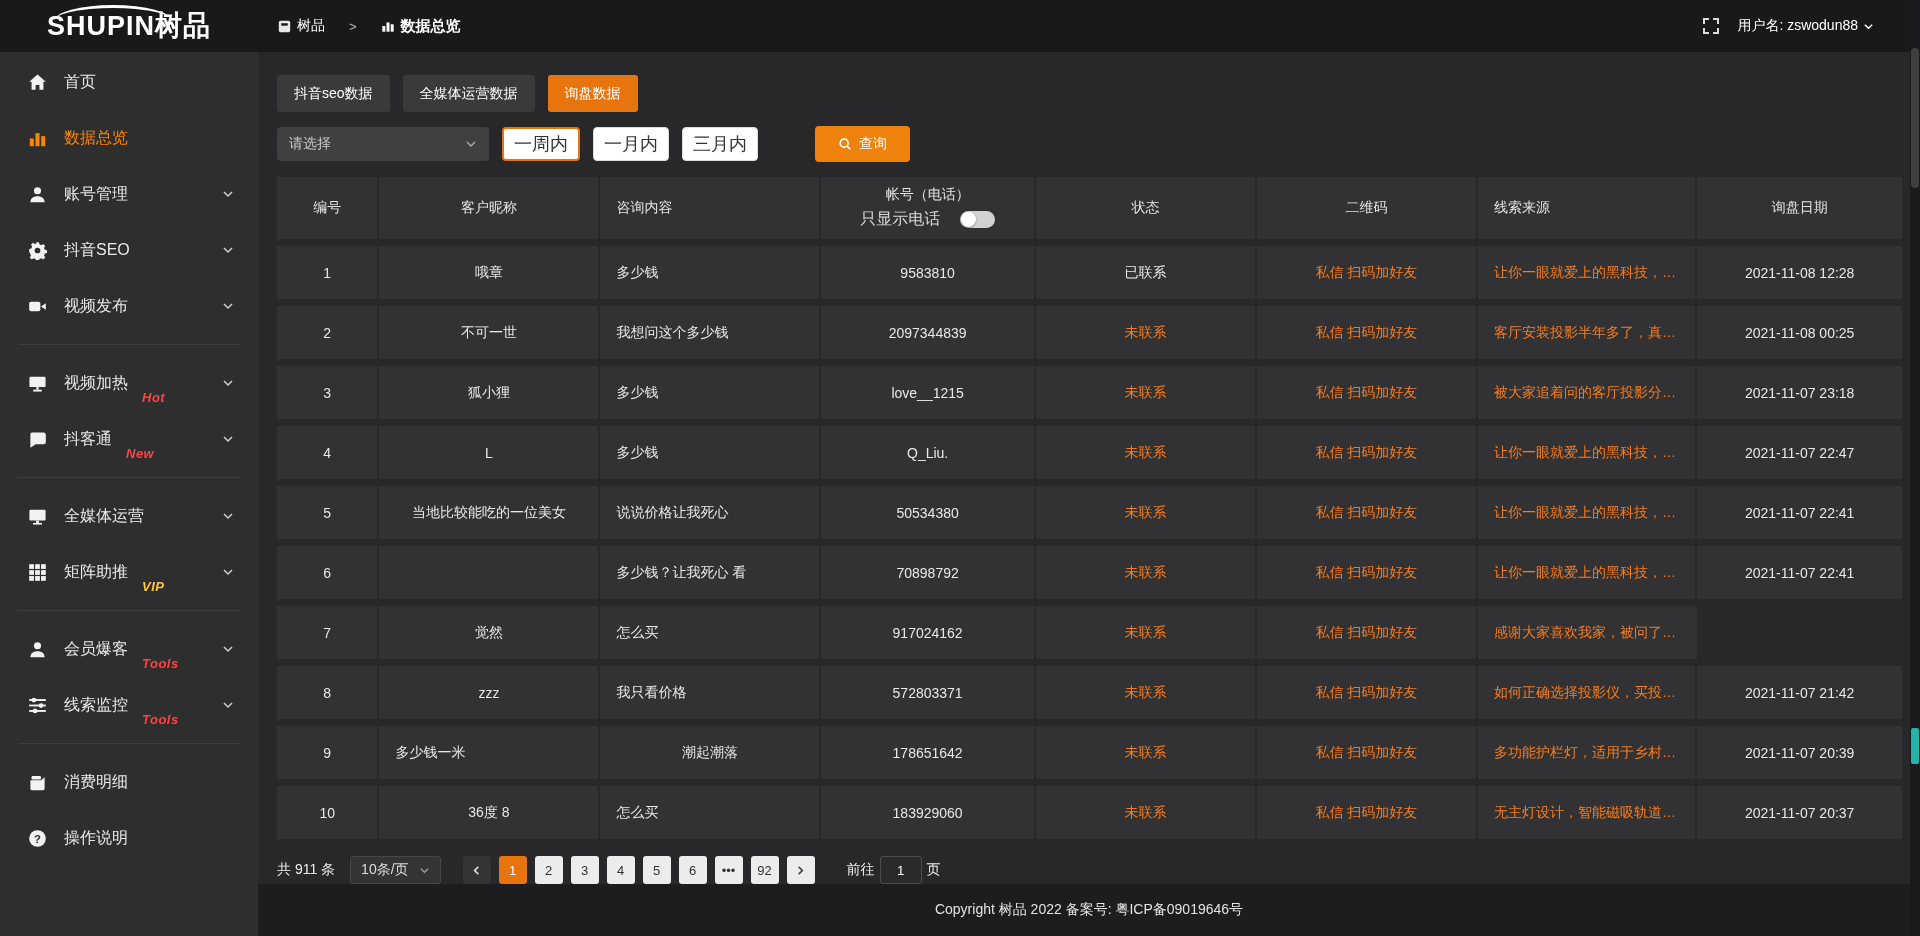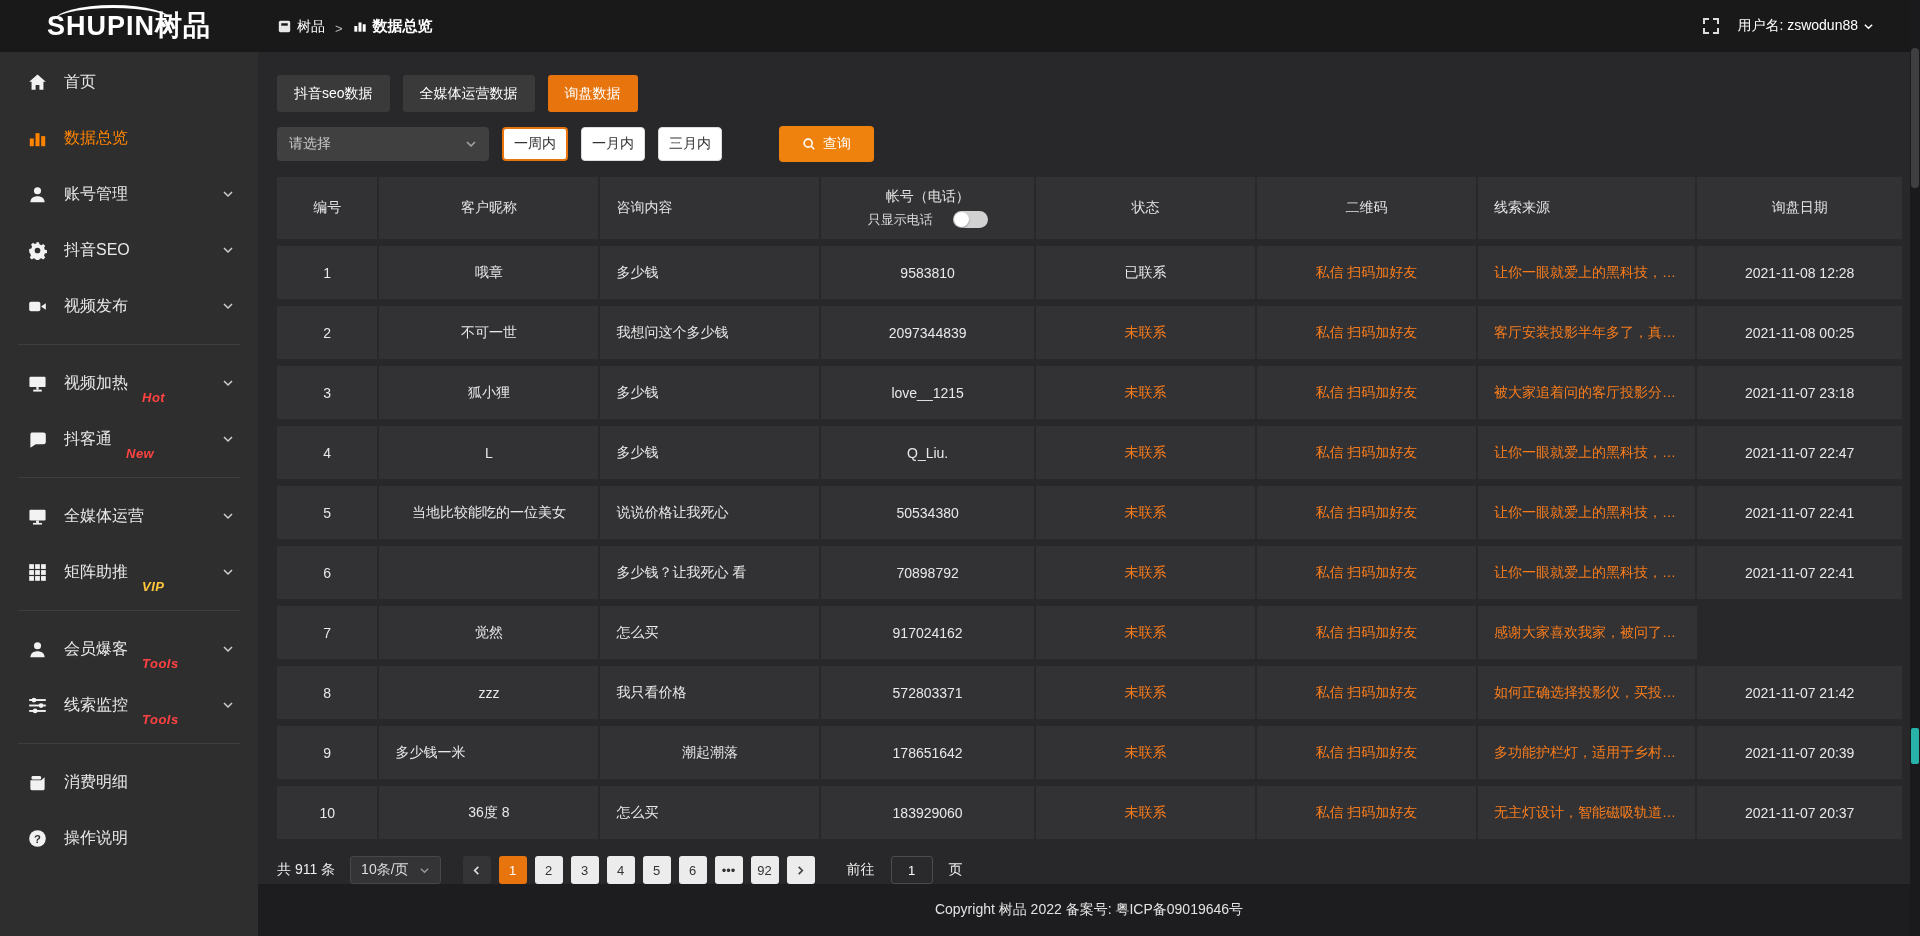--- a/index.html
+++ b/index.html
@@ -8,21 +8,21 @@
   .app { position:relative; width:1920px; height:936px; }
 
   
   .topbar { position:absolute; top:0; left:0; right:0; height:52px; background:#191919;
     display:flex; align-items:center; z-index:5; }
   .logo { width:258px; height:48px; display:flex; align-items:center; justify-content:center;
     position:relative; }
   .logo-arc { position:absolute; top:3px; left:54px; width:118px; height:16px;
     border-top:3px solid #fff; border-radius:50% 50% 0 0 / 100% 100% 0 0; }
   .logo-text { font-weight:900; font-size:27px; color:#fff; letter-spacing:1px; transform:scaleY(1.05); }
-  .crumbs { display:flex; align-items:flex-end; gap:10px; padding-left:20px; }
+  .crumbs { display:flex; align-items:center; gap:24px; padding-left:20px; }
   .crumb { display:flex; align-items:center; gap:6px; color:#fff; }
   .crumb.small { font-size:14px; }
   .crumb.big { font-size:15px; font-weight:bold; }
   .crumb-sep { color:#bbb; font-size:13px; }
   .topbar-right { margin-left:auto; display:flex; align-items:center; gap:18px; padding-right:46px; }
   .fsicon { width:16px; height:16px; position:relative; display:inline-block; }
   .fsicon i { position:absolute; width:6px; height:6px; border:2px solid #ddd; }
   .fsicon i:nth-child(1){ top:0; left:0; border-right:none; border-bottom:none; }
   .fsicon i:nth-child(2){ top:0; right:0; border-left:none; border-bottom:none; }
   .fsicon i:nth-child(3){ bottom:0; left:0; border-right:none; border-top:none; }
@@ -47,55 +47,55 @@
   .tabs { display:flex; gap:13px; }
   .tab { background:#3a3a3a; color:#fff; border:none; font-size:14px; padding:0 17px; height:37px;
     border-radius:3px; cursor:pointer; font-family:inherit; }
   .tab.active { background:#e8740e; }
 
   .filters { display:flex; align-items:center; margin-top:14px; }
   .select { width:212px; height:34px; background:#404040; border-radius:4px; display:flex; align-items:center;
     padding:0 12px; color:#c9c9c9; cursor:pointer; }
   .select .chev { margin-left:auto; color:#a8a8a8; }
   .pbtn { height:34px; min-width:64px; padding:0 10px; margin-left:13px; background:#fff; color:#333;
-    border:1px solid #dcdcdc; border-radius:4px; font-size:14px; cursor:pointer; font-family:inherit; }
+    border:1px solid #dcdcdc; border-radius:4px; font-size:18px; cursor:pointer; font-family:inherit; }
   .pbtn.active { border:2px solid #e8740e; }
   .searchbtn { height:36px; padding:0 23px; margin-left:57px; background:#ef820d; color:#fff; border:none;
     border-radius:4px; font-size:14px; cursor:pointer; display:flex; align-items:center; gap:7px; font-family:inherit; }
 
   
   .tbl { margin-top:15px; }
   .trow { display:flex; margin-bottom:7px; }
   .tcell { background:#323235; border-right:2px solid #28282b; display:flex; align-items:center;
     justify-content:center; text-align:center; height:53px; font-size:14px; color:#e8e8e8; overflow:hidden;
     padding:0 10px; white-space:nowrap; }
   .tcell:last-child { border-right:none; }
   .tcell.left { justify-content:flex-start; text-align:left; padding-left:16px; }
   .thead .tcell { height:62px; color:#e3e3e3; }
   .hdr-phone { display:flex; flex-direction:column; align-items:center; gap:5px; }
-  .hdr-phone .line2 { display:flex; align-items:center; gap:20px; font-size:13px; color:#d8d8d8; }
+  .hdr-phone .line2 { display:flex; align-items:center; gap:20px; font-size:16px; color:#d8d8d8; }
   .toggle { width:35px; height:17px; background:#d2d2d2; border-radius:9px; position:relative; cursor:pointer; }
   .toggle::after { content:""; position:absolute; left:1px; top:1px; width:15px; height:15px; background:#fff;
     border-radius:50%; box-shadow:0 1px 2px rgba(0,0,0,.35); }
   .olink { color:#f87c1b; cursor:pointer; }
   .status-pending { color:#f87c1b; }
   .status-done { color:#e8e8e8; }
   .src { max-width:100%; text-overflow:ellipsis; overflow:hidden; }
 
   
   .pager { display:flex; align-items:center; margin-top:17px; font-size:14px; }
   .pager .total { color:#eee; margin-right:15px; }
   .psize { height:28px; background:#343437; border:1px solid #474747; border-radius:3px; color:#ddd;
     display:flex; align-items:center; gap:10px; padding:0 10px; cursor:pointer; margin-right:22px; }
   .pgbtn { min-width:28px; height:28px; border-radius:3px; border:none; margin-right:8px; font-size:13px;
     display:flex; align-items:center; justify-content:center; cursor:pointer; font-family:inherit;
     background:#ececec; color:#333; padding:0 6px; }
   .pgbtn.dark { background:#343437; color:#ddd; }
   .pgbtn.cur { background:#e8740e; color:#fff; }
-  .goto { display:flex; align-items:center; gap:16px; margin-left:24px; color:#eee; }
+  .goto { display:flex; align-items:center; gap:5px; margin-left:24px; color:#eee; }
   .goto input { width:42px; height:28px; background:#2a2a2d; border:1px solid #4c4c4c; border-radius:3px;
     color:#fff; text-align:center; font-size:13px; font-family:inherit; }
 
   
   .footer { height:96px; background:#1d1d1f; display:flex; align-items:center; justify-content:center;
     color:#e3e3e3; font-size:14px; }
 
   
   .scrollbar { position:absolute; right:0; top:0; width:10px; bottom:0; background:#1a1a1c; z-index:9; }
   .sb-thumb { position:absolute; left:1px; right:1px; top:48px; height:140px; background:#3f3f42; border-radius:4px; }

